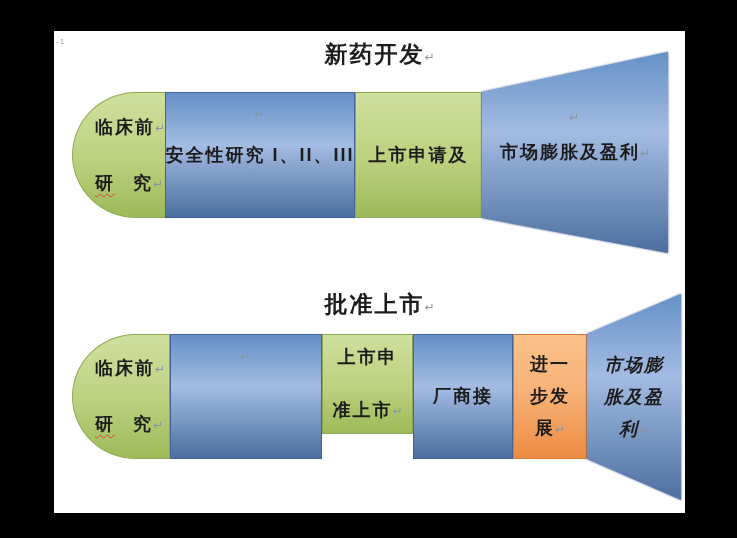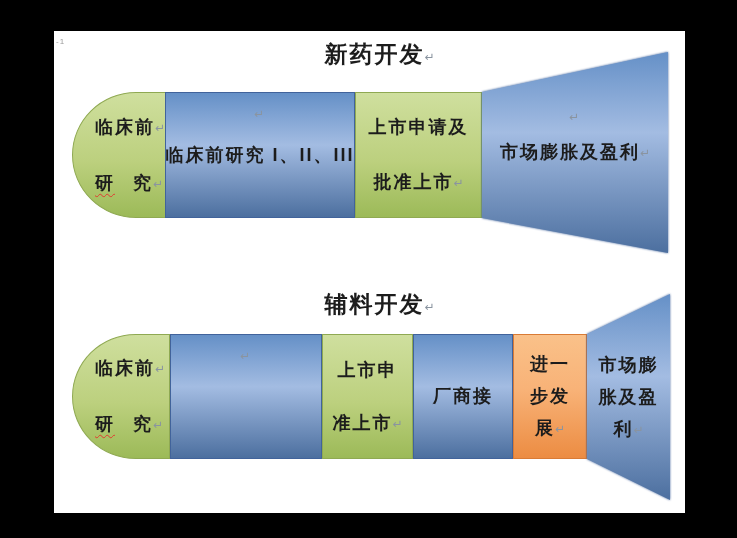--- a/index.html
+++ b/index.html
@@ -91,65 +91,64 @@
     <span>新药开发</span><span class="mk">↵</span>
   </div>
 
   <div class="box g-green capsule" style="left:18px;top:61px;width:94px;height:126px;">
     <div class="ln"><span>临床前</span><span class="mk">↵</span></div>
     <div class="ln"><span class="squiggle">研</span><span class="gap"></span><span>究</span><span class="mk">↵</span></div>
   </div>
 
   <div class="box g-blue" style="left:111px;top:61px;width:190px;height:126px;">
     <span class="mk-top">↵</span>
-    <div class="ln"><span>临床前研究 I、II、III</span></div>
+    <div class="ln"><span>安全性研究 I、II、III</span></div>
   </div>
 
   <div class="box g-green" style="left:301px;top:61px;width:127px;height:126px;">
     <div class="ln"><span>上市申请及</span></div>
-    <div class="ln"><span>批准上市</span><span class="mk">↵</span></div>
   </div>
 
   <div class="trap trap-wrap" style="left:428px;top:21px;width:186px;height:201px;">
     <div class="trap-shape trap-1"></div>
     <div class="content">
       <span class="mk-top" style="top:58px;">↵</span>
       <div class="ln"><span>市场膨胀及盈利</span><span class="mk">↵</span></div>
     </div>
   </div>
 
   <div class="title t-bottom">
-    <span>辅料开发</span><span class="mk">↵</span>
+    <span>批准上市</span><span class="mk">↵</span>
   </div>
 
   <div class="box g-green capsule" style="left:18px;top:303px;width:98px;height:125px;">
     <div class="ln"><span>临床前</span><span class="mk">↵</span></div>
     <div class="ln"><span class="squiggle">研</span><span class="gap"></span><span>究</span><span class="mk">↵</span></div>
   </div>
 
   <div class="box g-blue" style="left:116px;top:303px;width:152px;height:125px;">
     <span class="mk-top">↵</span>
   </div>
 
-  <div class="box g-green" style="left:268px;top:303px;width:91px;height:125px;">
+  <div class="box g-green" style="left:268px;top:303px;width:91px;height:100px;">
     <div class="ln ln3"><span>上市申</span></div>
     <div class="ln ln3"><span>准上市</span><span class="mk">↵</span></div>
   </div>
 
   <div class="box g-blue" style="left:359px;top:303px;width:100px;height:125px;">
     <div class="ln" style="line-height:37px;"><span>厂商接</span></div>
   </div>
 
   <div class="box g-orange" style="left:459px;top:303px;width:74px;height:125px;">
     <div class="ln ln3"><span>进一</span></div>
     <div class="ln ln3"><span>步发</span></div>
     <div class="ln ln3"><span>展</span><span class="mk">↵</span></div>
   </div>
 
-  <div class="trap" style="left:533px;top:263px;width:83px;height:206px;">
+  <div class="trap" style="left:533px;top:263px;width:94px;height:206px;font-style:italic;">
     <div class="trap-shape trap-2"></div>
     <div class="content">
       <div class="ln ln3"><span>市场膨</span></div>
       <div class="ln ln3"><span>胀及盈</span></div>
       <div class="ln ln3"><span>利</span><span class="mk">↵</span></div>
     </div>
   </div>
 
 </div>
 

